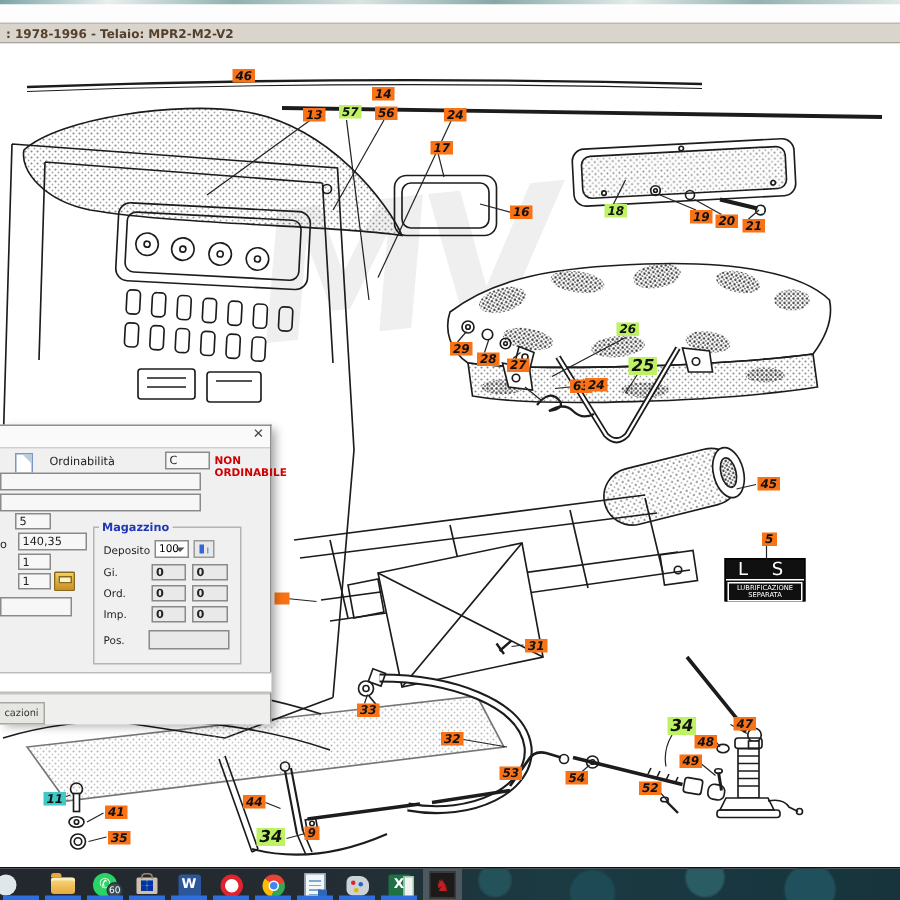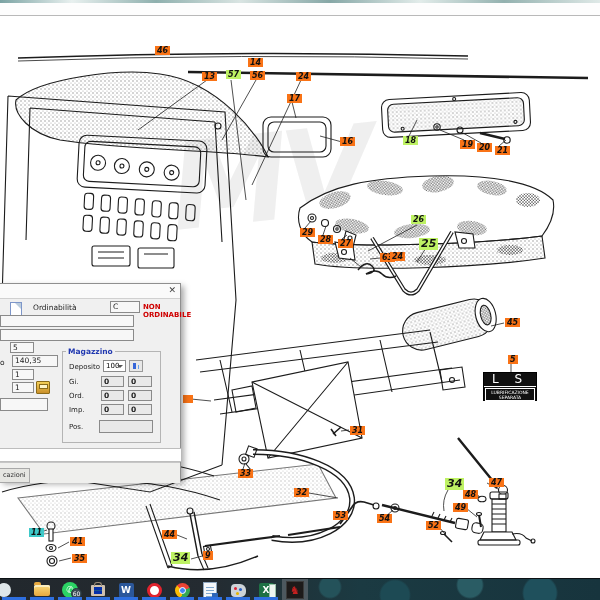--- a/index.html
+++ b/index.html
@@ -94,20 +94,21 @@
   .ticon-excel .glyph{font-size:9px;position:relative;z-index:1;}
   .ticon-parts-app .art{width:16px;height:16px;background:#1d1a1a;display:flex;align-items:center;justify-content:center;border:1px solid #3a3a3a;}
   .ticon-parts-app .glyph{color:#c52020;font-size:11px;}
 </style>
 </head>
 <body>
 
 <div id="screen">
   <div class="top-edge"></div>
   <div class="menu-band"></div>
+  <div class="title-strip">: 1978-1996 - Telaio: MPR2-M2-V2</div>
 
   <div class="canvas">
     <div class="watermark">MV</div>
 
     <svg width="600" height="549" viewBox="0 29 600 549">
       <defs>
         <pattern id="stip" width="4" height="4" patternUnits="userSpaceOnUse">
           <circle cx="1" cy="1" r="0.7" fill="#8a8a8a"></circle>
             <circle cx="3" cy="3" r="0.6" fill="#a5a5a5"></circle>
         </pattern>

